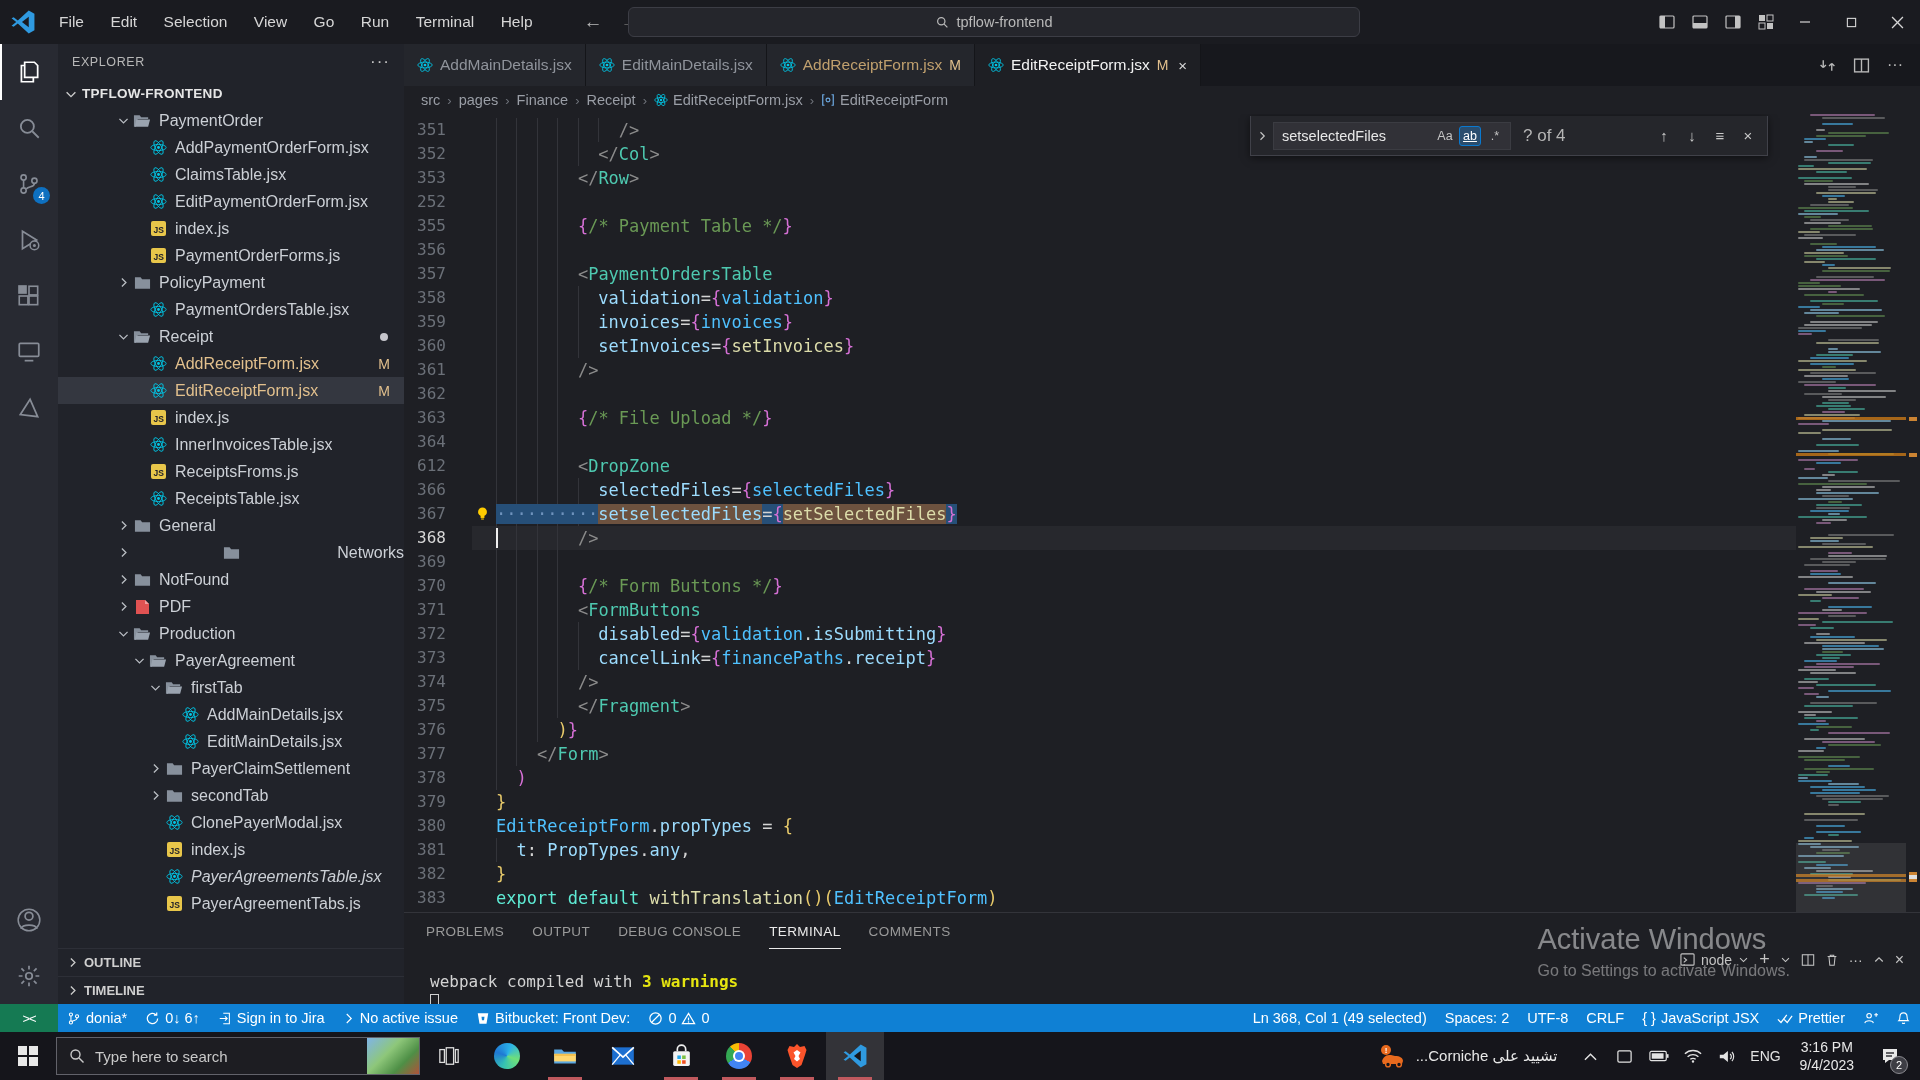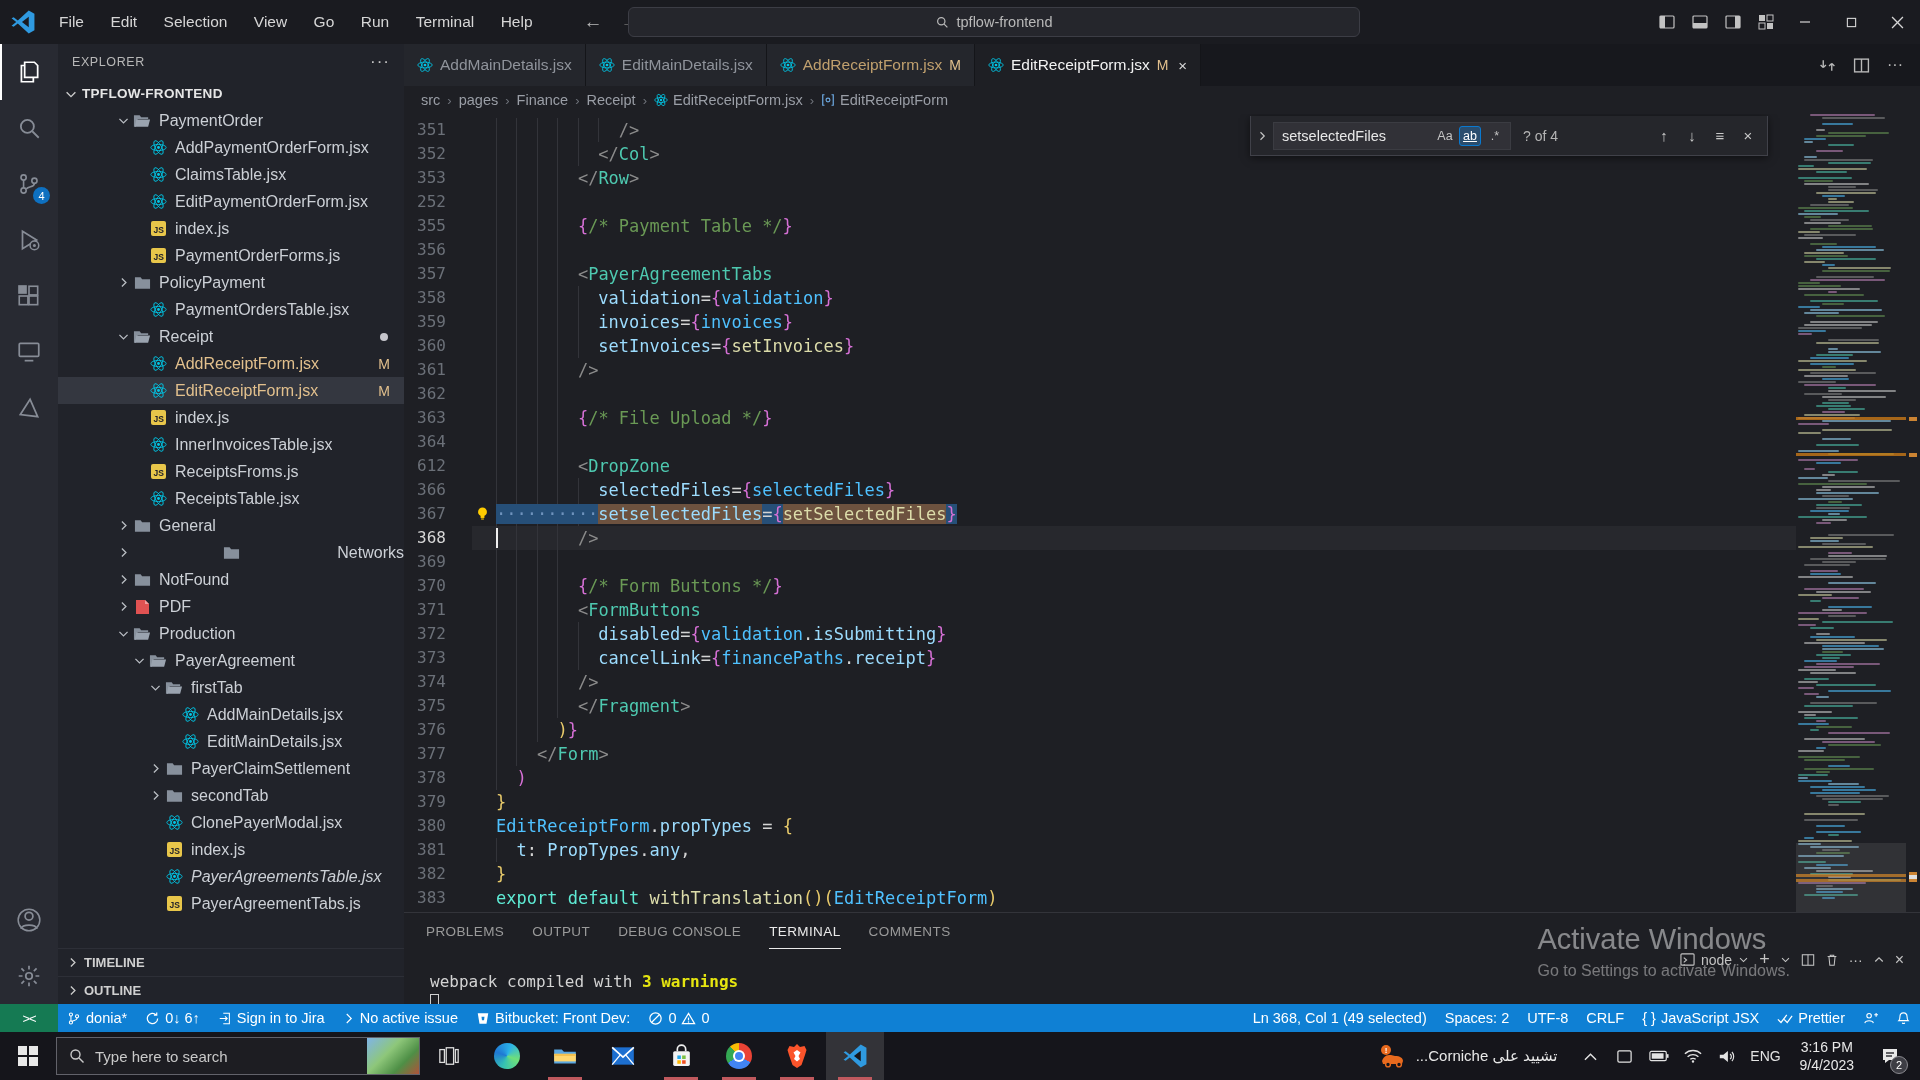--- a/index.html
+++ b/index.html
@@ -105,21 +105,21 @@
   .findwidget { position:absolute; top:2px; right:152px; width:518px; height:40px; background:#25262b;
     border:1px solid #404149; border-top:none; box-shadow:0 2px 8px rgba(0,0,0,.5); display:flex;
     align-items:center; z-index:10; font-size:14.5px; }
   .fw-collapse { width:22px; height:100%; display:flex; align-items:center; justify-content:center; color:#c5c5c5; }
   .fw-input { width:238px; height:28px; background:#313137; border:1px solid #3b3c42; color:#e8e8e8;
     display:flex; align-items:center; padding:0 8px; font-size:14.5px; position:relative; }
   .fw-opts { position:absolute; right:4px; top:3px; display:flex; gap:3px; }
   .fw-opt { min-width:22px; height:20px; border-radius:3px; display:flex; align-items:center;
     justify-content:center; color:#c5c5c5; font-size:12.5px; padding:0 2px; }
   .fw-opt.on { background:#2a4d6e; border:1px solid #0a79d0; color:#fff; }
-  .fw-count { color:#b5b5b5; margin-left:12px; font-size:14px; }
+  .fw-count { color:#b5b5b5; margin-left:12px; font-size:17px; }
   .fw-btns { margin-left:auto; display:flex; align-items:center; gap:2px; padding-right:6px; }
   .fw-btn { width:26px; height:26px; display:flex; align-items:center; justify-content:center; color:#c9c9c9; font-size:15px; }
 
   
   .minimap { position:absolute; top:0; right:14px; width:110px; bottom:0; background:#1e1f24; overflow:hidden; }
   .mm-row { height:2px; margin-bottom:1px; border-radius:1px; opacity:.55; }
   .mm-slider { position:absolute; left:0; right:0; background:rgba(150,150,150,.16); }
   .mm-mark { position:absolute; left:0; right:0; height:3px; background:rgba(224,133,22,.7); }
   .ov-ruler { position:absolute; top:0; right:0; width:14px; bottom:0; background:#1e1f24; }
   .ov-mark { position:absolute; width:8px; left:3px; height:4px; }
@@ -883,27 +883,27 @@
     </span>
     <span class="tlabel">PayerAgreementTabs.js</span>
 
   </div>
 </div>
       <div class="sb-sections">
         <div class="sb-section">
           <svg width="13" height="13" viewBox="0 0 16 16">
               <polyline points="6,3 11,8 6,13" fill="none" stroke="#cccccc" stroke-width="1.6"></polyline>
             </svg>
-          <span>TIMELINE</span>
+          <span>OUTLINE</span>
         </div>
         <div class="sb-section">
           <svg width="13" height="13" viewBox="0 0 16 16">
               <polyline points="6,3 11,8 6,13" fill="none" stroke="#cccccc" stroke-width="1.6"></polyline>
             </svg>
-          <span>OUTLINE</span>
+          <span>TIMELINE</span>
         </div>
       </div>
     </div>
 
     <div class="editorzone">
       <div class="tabbar">
         <div id="tabs" style="display:flex;">
   <div class="tab">
     <svg width="16" height="16" viewBox="0 0 20 20">
                 <g fill="none" stroke="#00c8e8" stroke-width="1">
@@ -1045,21 +1045,21 @@
     <span class="content-wrap"><span class="guides" style="width: 8ch;"></span><span class="content"><span class="tk-ws">        </span><span class="tk-br">{</span><span class="tk-cm">/* Payment Table */</span><span class="tk-br">}</span></span></span>
   </div>
 
   <div class="cl">
     <span class="gut">356</span>
     <span class="content-wrap"><span class="guides" style="width: 8ch;"></span><span class="content"></span></span>
   </div>
 
   <div class="cl">
     <span class="gut">357</span>
-    <span class="content-wrap"><span class="guides" style="width: 8ch;"></span><span class="content"><span class="tk-ws">        </span><span class="tk-pn">&lt;</span><span class="tk-tg">PayerAgreementTabs</span></span></span>
+    <span class="content-wrap"><span class="guides" style="width: 8ch;"></span><span class="content"><span class="tk-ws">        </span><span class="tk-pn">&lt;</span><span class="tk-tg">PaymentOrdersTable</span></span></span>
   </div>
 
   <div class="cl">
     <span class="gut">358</span>
     <span class="content-wrap"><span class="guides" style="width: 10ch;"></span><span class="content"><span class="tk-ws">          </span><span class="tk-at">validation</span><span class="tk-op">=</span><span class="tk-br">{</span><span class="tk-vr">validation</span><span class="tk-br">}</span></span></span>
   </div>
 
   <div class="cl">
     <span class="gut">359</span>
     <span class="content-wrap"><span class="guides" style="width: 10ch;"></span><span class="content"><span class="tk-ws">          </span><span class="tk-at">invoices</span><span class="tk-op">=</span><span class="tk-br">{</span><span class="tk-vr">invoices</span><span class="tk-br">}</span></span></span>

